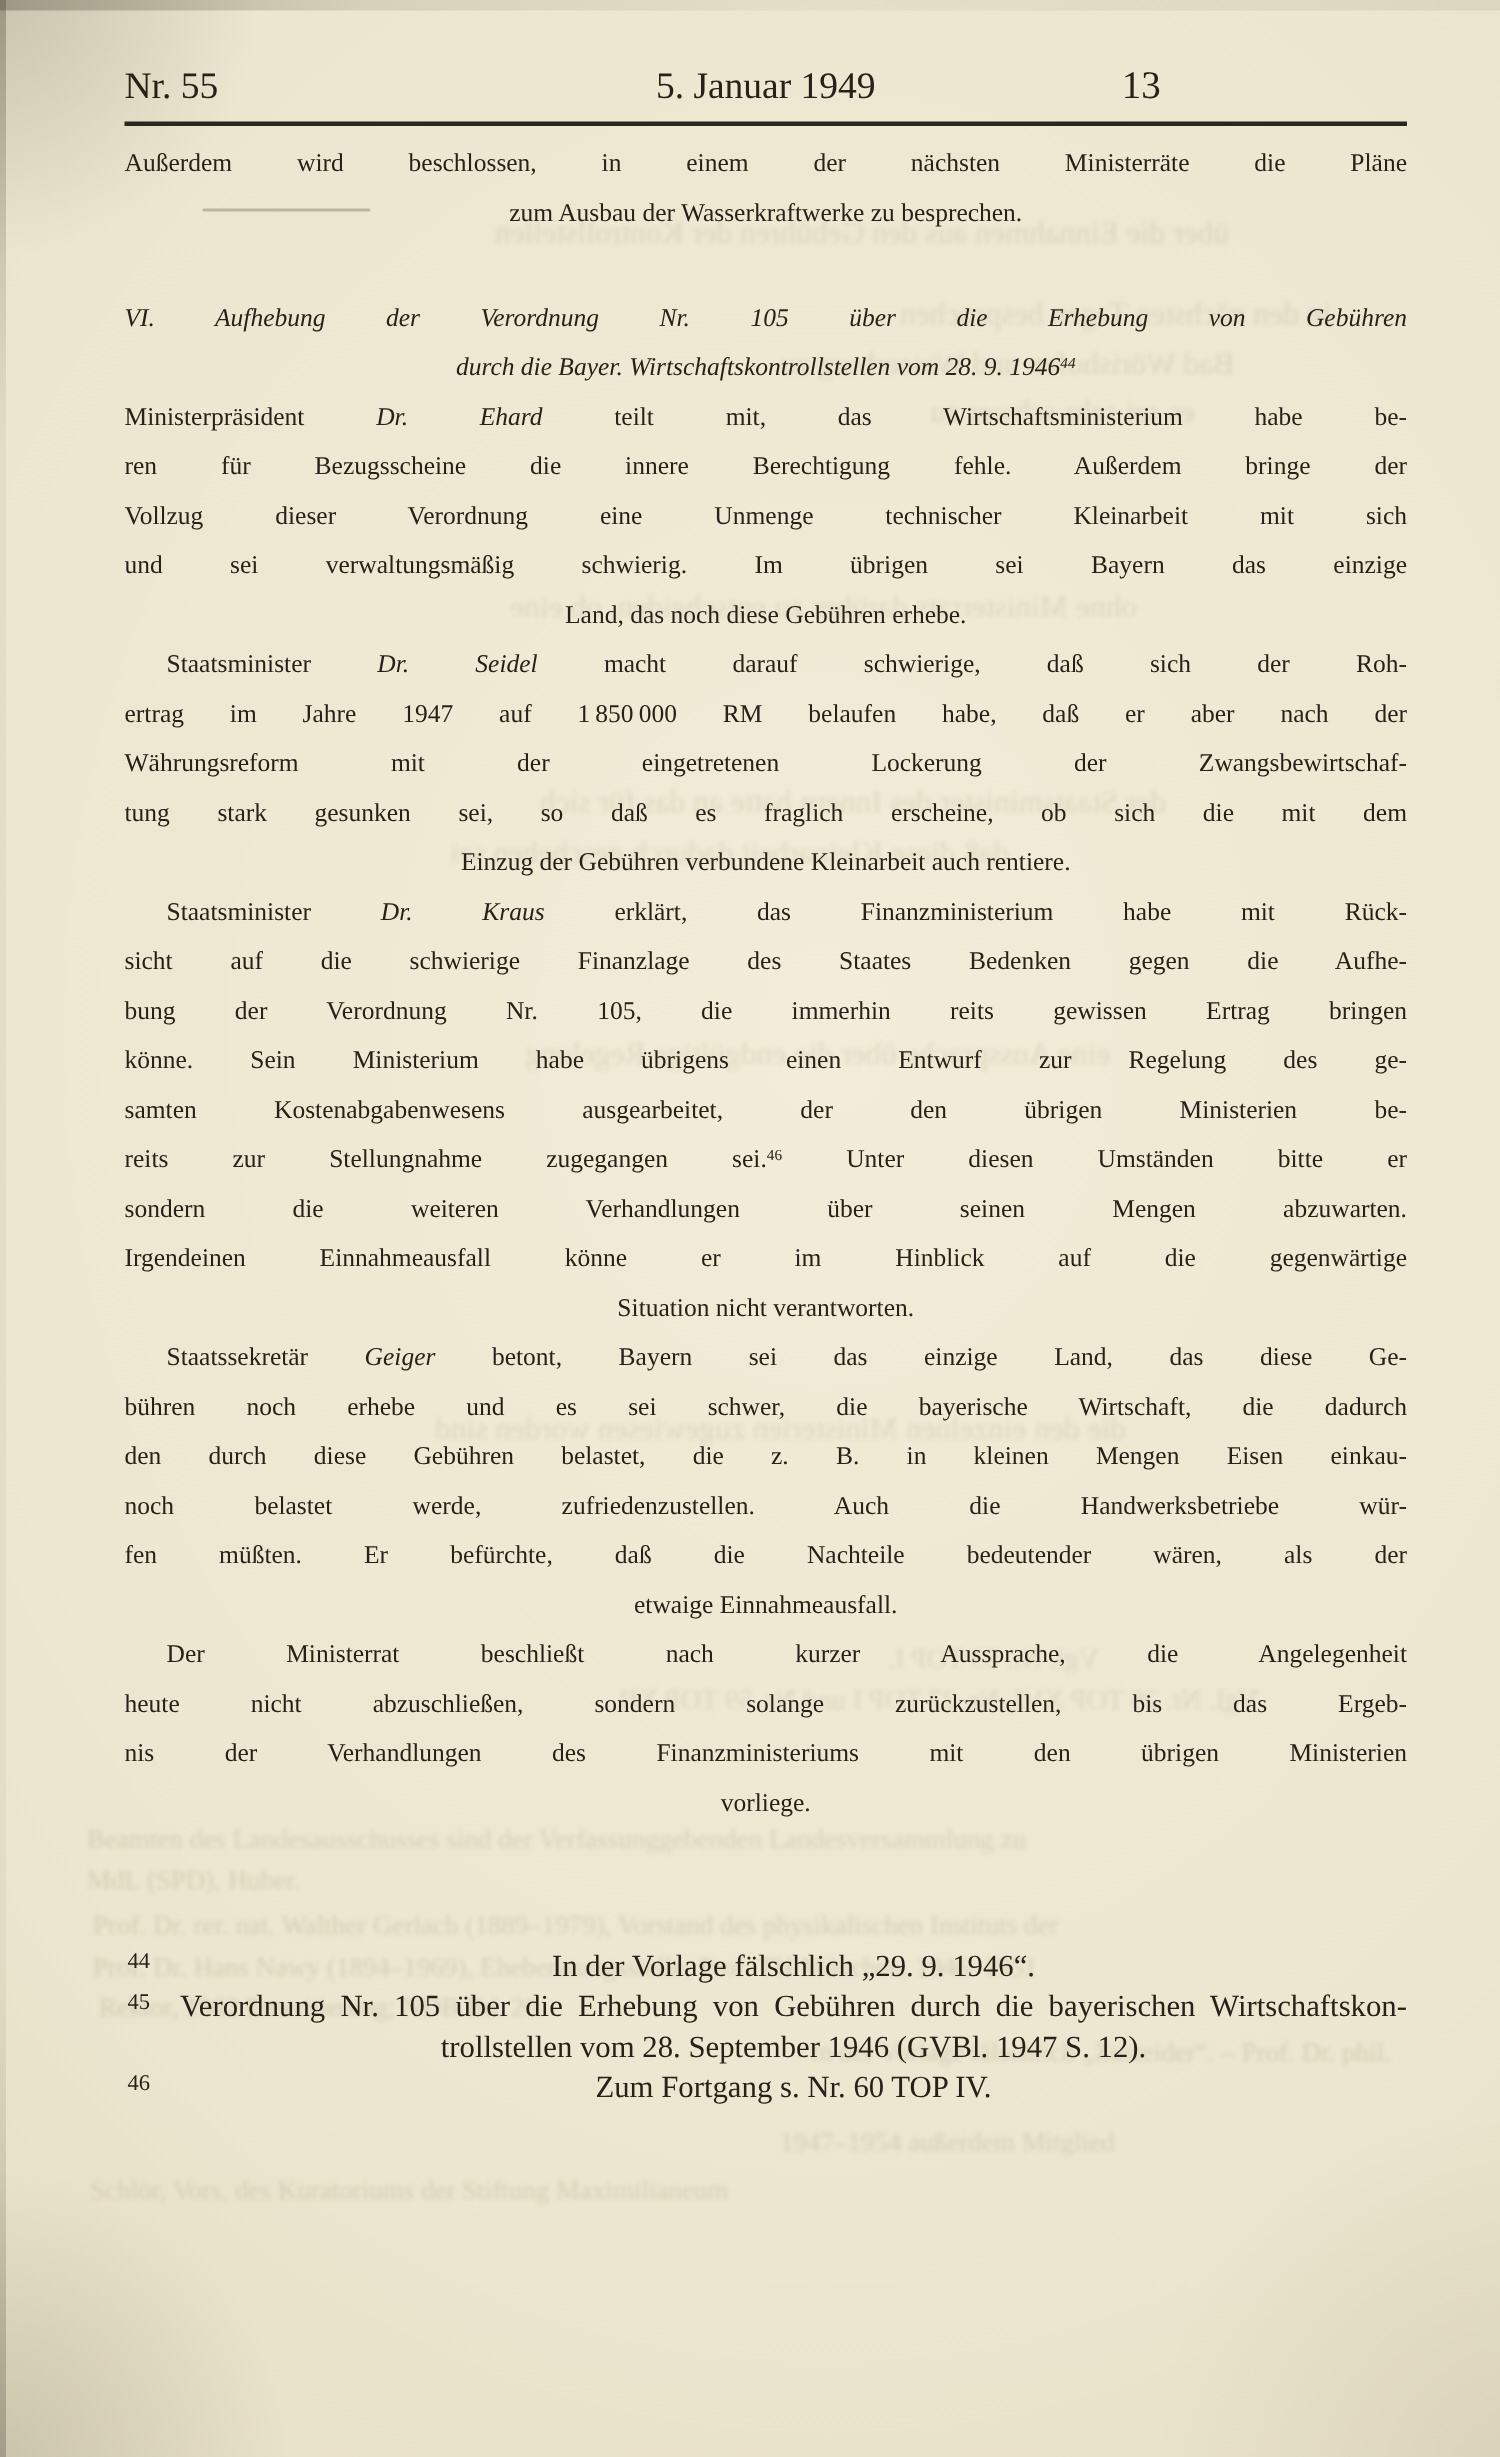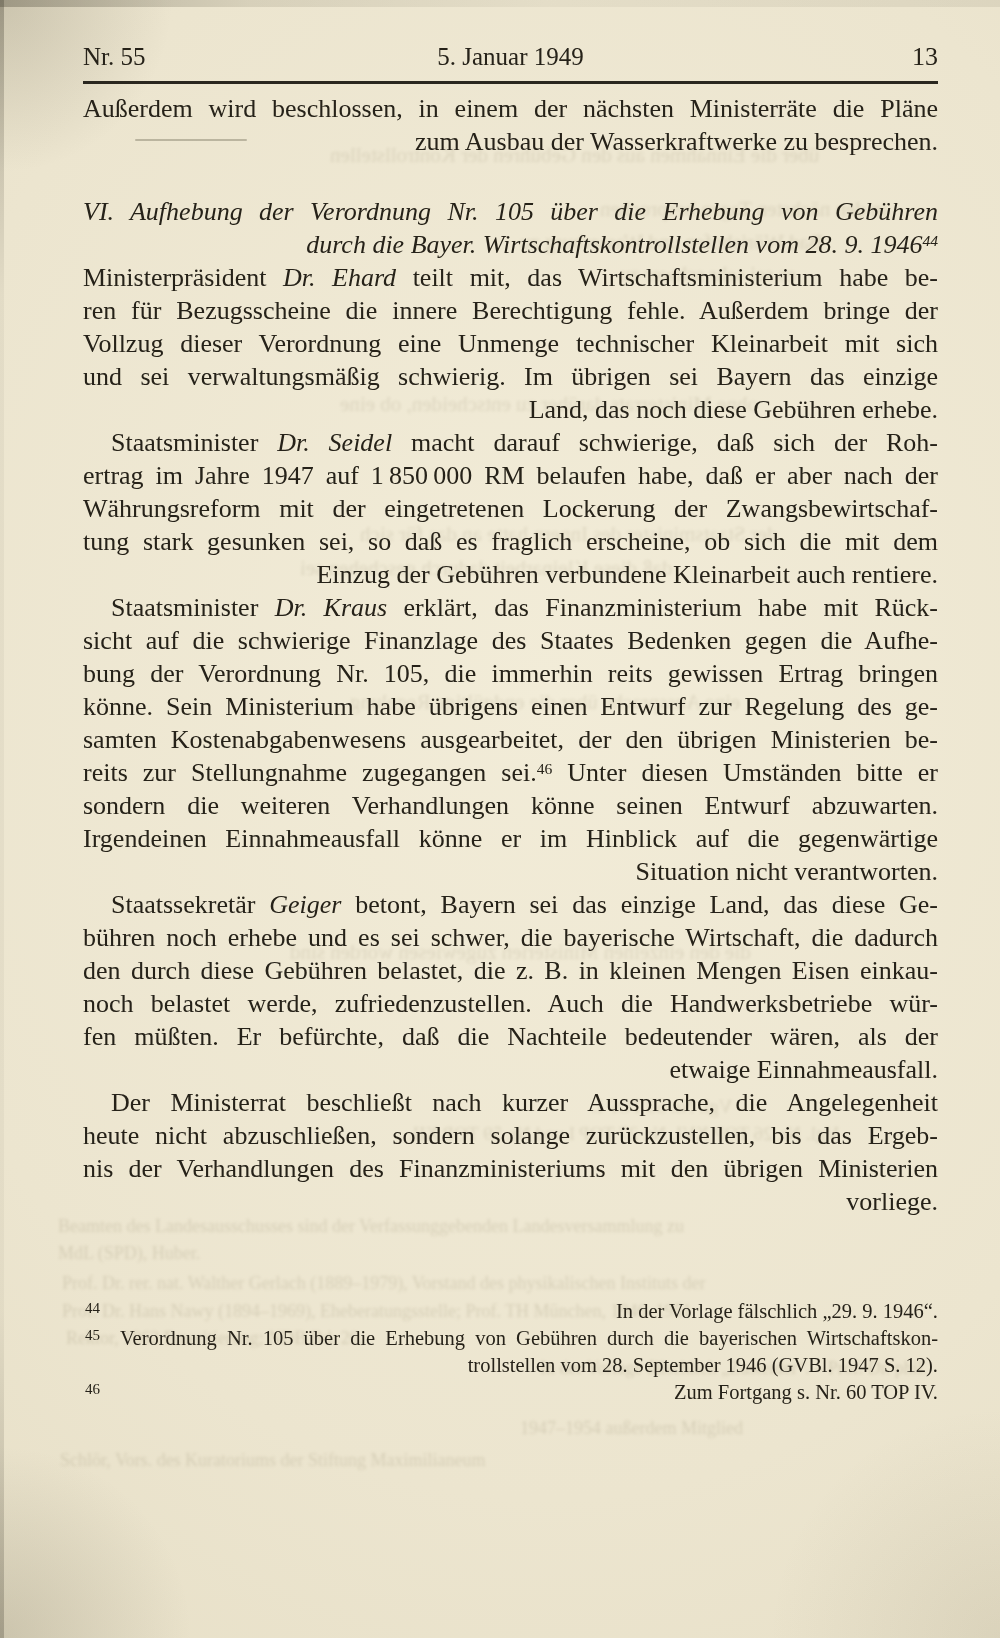--- a/index.html
+++ b/index.html
@@ -18,26 +18,26 @@
   .edge-left{position:absolute;top:0;bottom:0;left:0;width:4px;
     background:linear-gradient(180deg, rgba(70,66,52,0.35), rgba(70,66,52,0.06) 18%, rgba(70,66,52,0.05) 80%, rgba(70,66,52,0.30));}
 
   .page{position:absolute;top:12px;left:0;width:1000px;height:1638px;
     padding:30px 98px 0 47px;box-sizing:border-box;margin-left:36px;}
 
   .header{display:grid;grid-template-columns:1fr auto 1fr;align-items:baseline;
     font-size:25px;border-bottom:3px solid #2a271f;padding-bottom:9px;}
   .header .h-left{text-align:left;}
   .header .h-center{text-align:center;}
-  .header .h-right{text-align:right;font-size:26px;}
+  .header .h-right{text-align:center;font-size:26px;}
 
   .bodytext{margin-top:8px;}
-  .para{font-size:26px;line-height:33px;}
+  .para{font-size:17px;line-height:33px;}
   .para.it{font-style:italic;}
-  .line{text-align:right;}
+  .line{text-align:center;}
   .line.just{text-align:justify;text-align-last:justify;text-justify:inter-word;}
   .line.ind{text-indent:28px;}
   .it{font-style:italic;}
   sup.mark{font-size:0.60em;vertical-align:baseline;position:relative;top:-0.48em;line-height:0;}
 
   .fnotes{margin-top:80px;font-size:20.5px;line-height:27px;}
   .fn{display:flex;}
   .fn-num{flex:none;width:37px;font-size:15px;position:relative;top:-3px;
     padding-left:2px;box-sizing:border-box;}
   .fn-body{flex:1;}
@@ -112,21 +112,21 @@
         <div class="line just"><span>tung stark gesunken sei, so daß es fraglich erscheine, ob sich die mit dem</span></div>
         <div class="line"><span>Einzug der Gebühren verbundene Kleinarbeit auch rentiere.</span></div>
       </div>
       <div class="para">
         <div class="line just ind"><span>Staatsminister </span><span class="it">Dr. Kraus</span><span> erklärt, das Finanzministerium habe mit Rück-</span></div>
         <div class="line just"><span>sicht auf die schwierige Finanzlage des Staates Bedenken gegen die Aufhe-</span></div>
         <div class="line just"><span>bung der Verordnung Nr. 105, die immerhin reits gewissen Ertrag bringen</span></div>
         <div class="line just"><span>könne. Sein Ministerium habe übrigens einen Entwurf zur Regelung des ge-</span></div>
         <div class="line just"><span>samten Kostenabgabenwesens ausgearbeitet, der den übrigen Ministerien be-</span></div>
         <div class="line just"><span>reits zur Stellungnahme zugegangen sei.</span><sup class="mark">46</sup><span> Unter diesen Umständen bitte er</span></div>
-        <div class="line just"><span>sondern die weiteren Verhandlungen könne seinen Entwurf abzuwarten.</span></div>
+        <div class="line just"><span>sondern die weiteren Verhandlungen über seinen Mengen abzuwarten.</span></div>
         <div class="line just"><span>Irgendeinen Einnahmeausfall könne er im Hinblick auf die gegenwärtige</span></div>
         <div class="line"><span>Situation nicht verantworten.</span></div>
       </div>
       <div class="para">
         <div class="line just ind"><span>Staatssekretär </span><span class="it">Geiger</span><span> betont, Bayern sei das einzige Land, das diese Ge-</span></div>
         <div class="line just"><span>bühren noch erhebe und es sei schwer, die bayerische Wirtschaft, die dadurch</span></div>
         <div class="line just"><span>den durch diese Gebühren belastet, die z. B. in kleinen Mengen Eisen einkau-</span></div>
         <div class="line just"><span>noch belastet werde, zufriedenzustellen. Auch die Handwerksbetriebe wür-</span></div>
         <div class="line just"><span>fen müßten. Er befürchte, daß die Nachteile bedeutender wären, als der</span></div>
         <div class="line"><span>etwaige Einnahmeausfall.</span></div>

